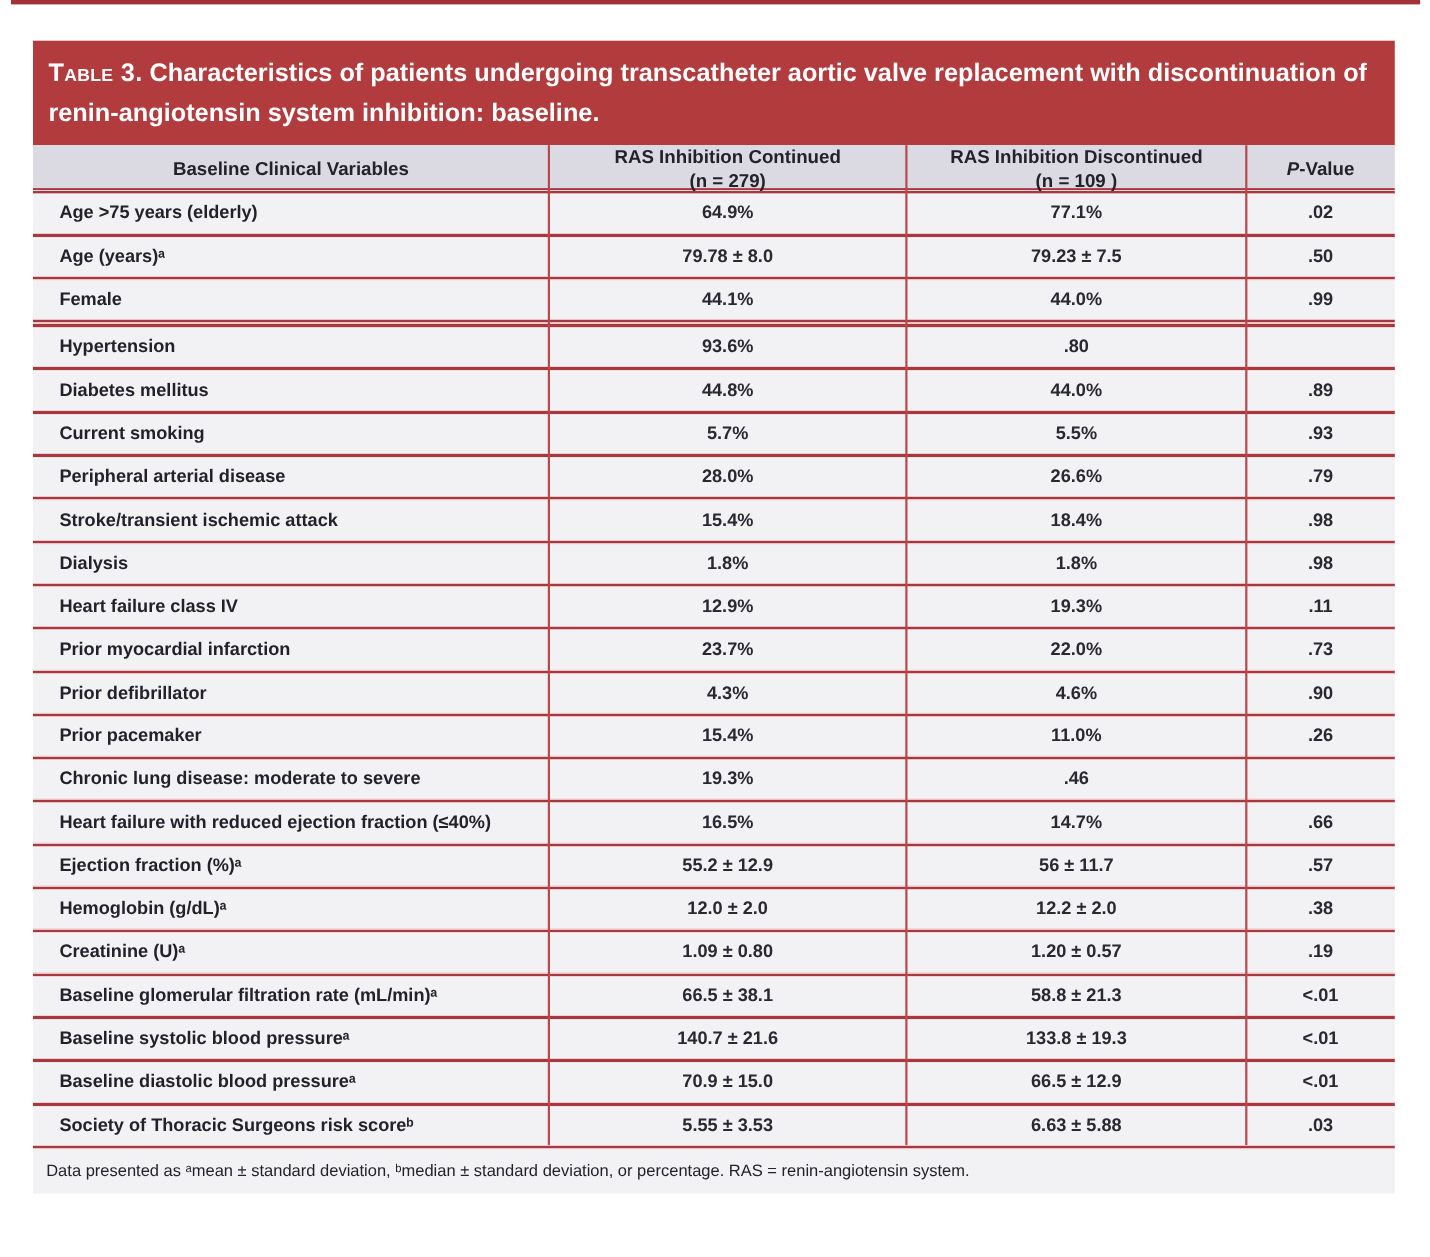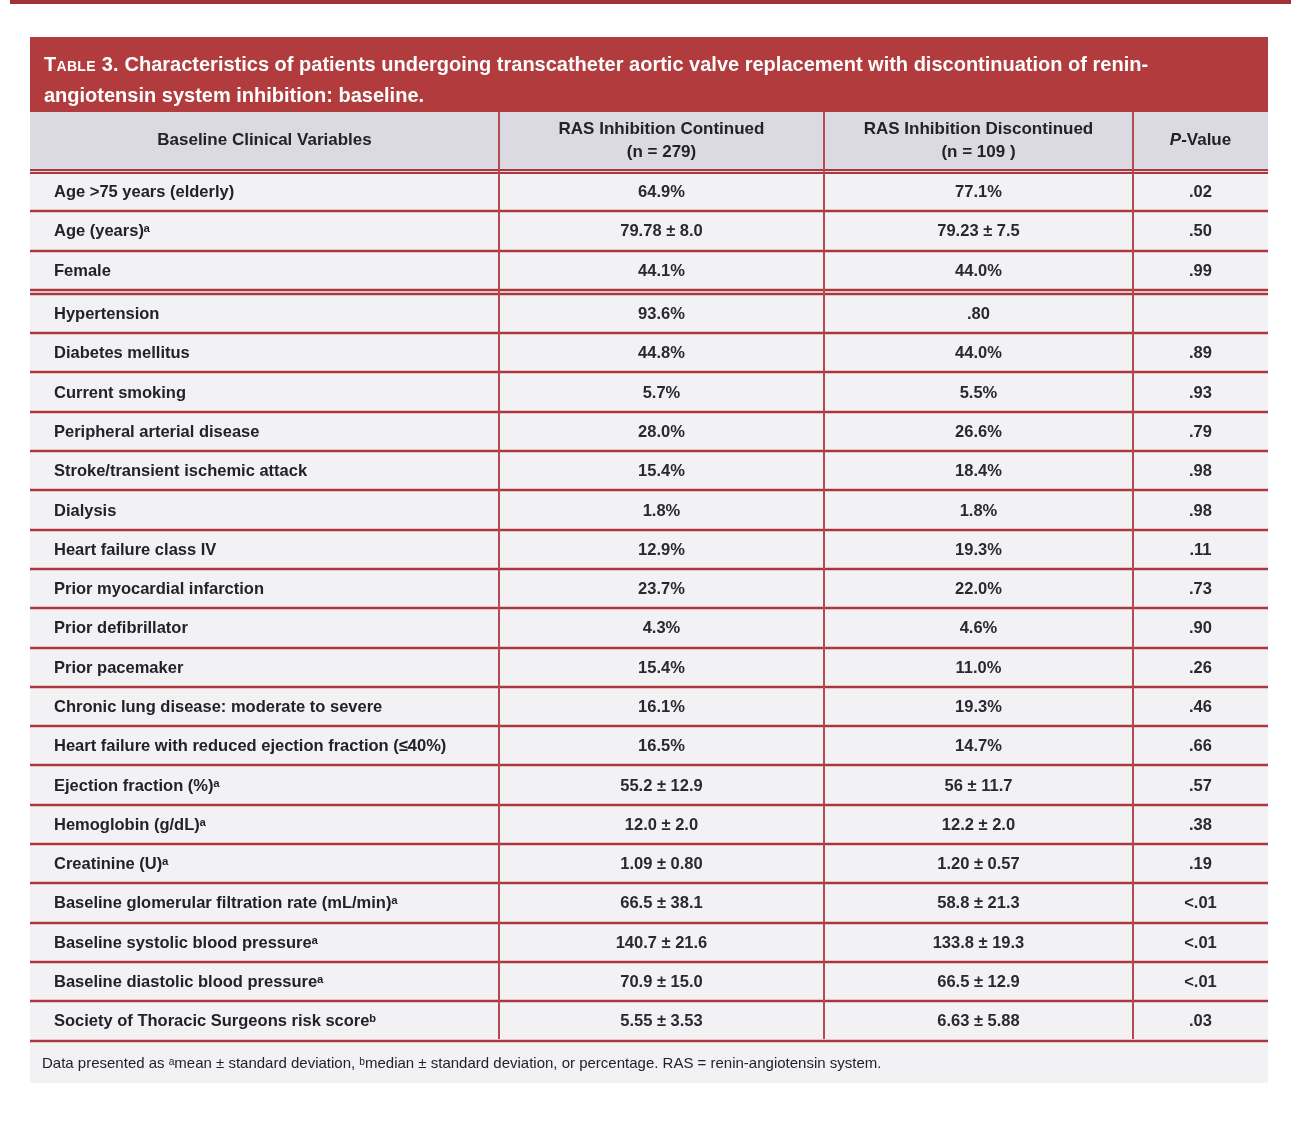--- a/index.html
+++ b/index.html
@@ -11,32 +11,32 @@
   }
   .top-rule {
     position:absolute; left:10px; top:0; width:1281px; height:4px;
     background:#A23238;
   }
   .sheet {
     position:absolute; left:30px; top:37px; width:1238px;
   }
   .title-band {
     background:#B23B3D; color:#FFFFFF;
-    padding:12px 20px 1px 14px;
-    font-size:20px; font-weight:700; line-height:1.55;
+    padding:12px 20px 12px 14px;
+    font-size:23px; font-weight:700; line-height:1.55;
   }
   .sc { font-variant:small-caps; letter-spacing:0.3px; }
   .grid-area { position:relative; }
   .vline {
     position:absolute; top:0; bottom:0; width:2px;
     background:#B4494E; z-index:5;
   }
   .thead {
     display:grid; grid-template-columns:469px 325px 309px 135px;
-    background:#DBD9E2; height:57px;
+    background:#DBD9E2; height:39px;
   }
   .thead .hcell {
     display:flex; flex-direction:column; align-items:center; justify-content:center;
     font-size:17px; font-weight:700; text-align:center; line-height:1.3;
   }
   .ital { font-style:italic; }
   .trow {
     display:grid; grid-template-columns:469px 325px 309px 135px;
     background:#F2F1F4; height:35.3px;
   }
@@ -178,21 +178,20 @@
 <div class="hsep"></div>
   <div class="trow">
     <div class="cell label">Prior pacemaker</div>
     <div class="cell val">15.4%</div>
     <div class="cell val">11.0%</div>
     <div class="cell val">.26</div>
   </div>
 <div class="hsep"></div>
   <div class="trow">
     <div class="cell label">Chronic lung disease: moderate to severe</div>
-    <div class="cell val">16.1%</div>
     <div class="cell val">19.3%</div>
     <div class="cell val">.46</div>
   </div>
 <div class="hsep"></div>
   <div class="trow">
     <div class="cell label">Heart failure with reduced ejection fraction (≤40%)</div>
     <div class="cell val">16.5%</div>
     <div class="cell val">14.7%</div>
     <div class="cell val">.66</div>
   </div>

